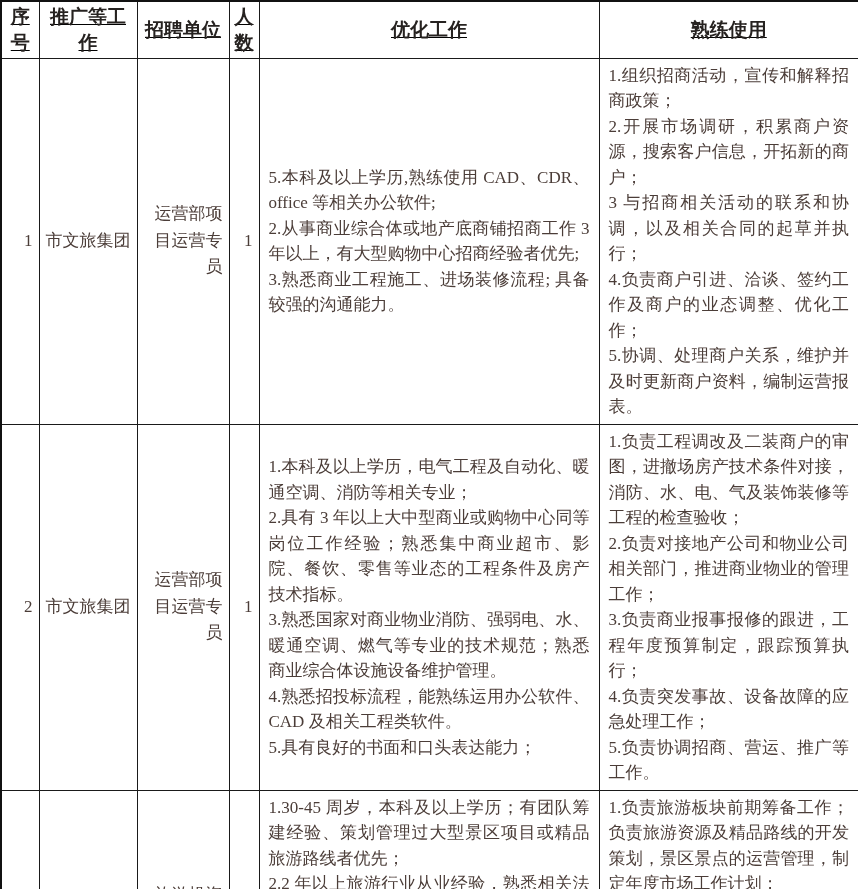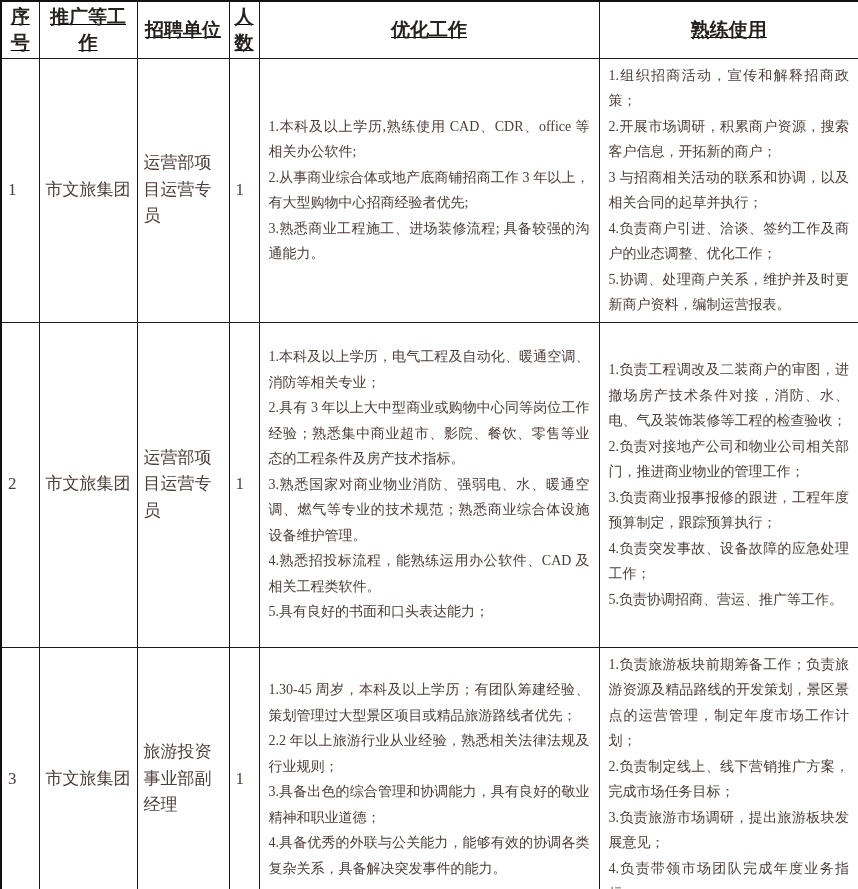--- a/index.html
+++ b/index.html
@@ -29,27 +29,27 @@
     font-weight: bold;
     color: #262220;
     text-align: center;
     vertical-align: middle;
     padding: 2px 4px;
     line-height: 1.35;
   }
   td.center-cell {
     font-size: 17px;
     color: #4b3d38;
-    text-align: left;
+    text-align: right;
     vertical-align: middle;
     padding: 2px 6px;
     line-height: 1.55;
   }
   td.text-cell {
-    font-size: 14px;
+    font-size: 17px;
     color: #4b3d38;
     text-align: justify;
     vertical-align: middle;
     padding: 4px 9px;
     line-height: 25.5px;
     white-space: pre-line;
   }
   
   col.c-seq   { width: 38px; }
   col.c-unit  { width: 98px; }
@@ -83,21 +83,21 @@
       <th class="hdr">优化工作</th>
       <th class="hdr">熟练使用</th>
     </tr>
   </thead>
   <tbody>
     <tr class="r-1">
       <td class="center-cell">1</td>
       <td class="center-cell">市文旅集团</td>
       <td class="center-cell">运营部项目运营专员</td>
       <td class="center-cell">1</td>
-      <td class="text-cell">1.本科及以上学历,熟练使用 CAD、CDR、office 等相关办公软件;
+      <td class="text-cell">5.本科及以上学历,熟练使用 CAD、CDR、office 等相关办公软件;
 2.从事商业综合体或地产底商铺招商工作 3 年以上，有大型购物中心招商经验者优先;
 3.熟悉商业工程施工、进场装修流程; 具备较强的沟通能力。</td>
       <td class="text-cell">1.组织招商活动，宣传和解释招商政策；
 2.开展市场调研，积累商户资源，搜索客户信息，开拓新的商户；
 3 与招商相关活动的联系和协调，以及相关合同的起草并执行；
 4.负责商户引进、洽谈、签约工作及商户的业态调整、优化工作；
 5.协调、处理商户关系，维护并及时更新商户资料，编制运营报表。</td>
     </tr>
     <tr class="r-2">
       <td class="center-cell">2</td>

